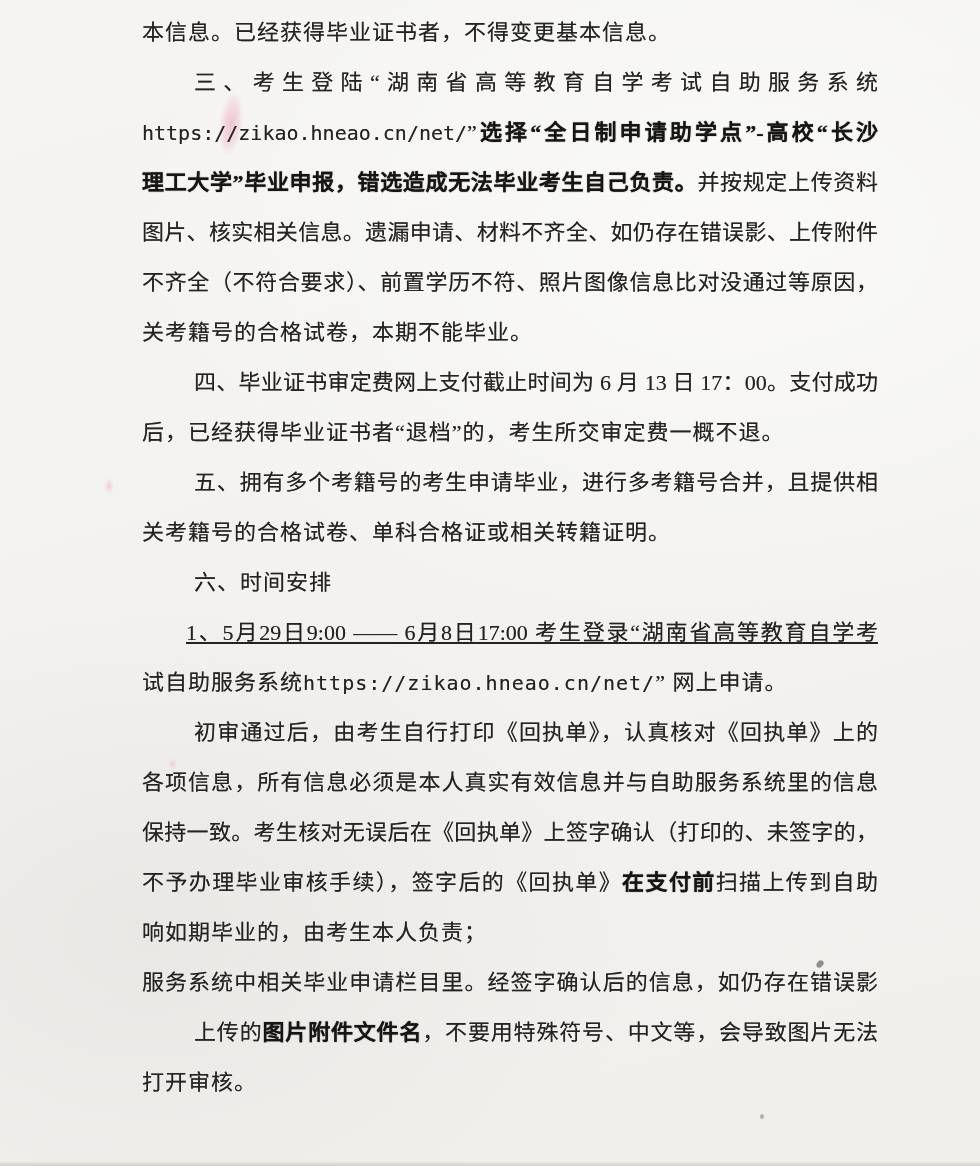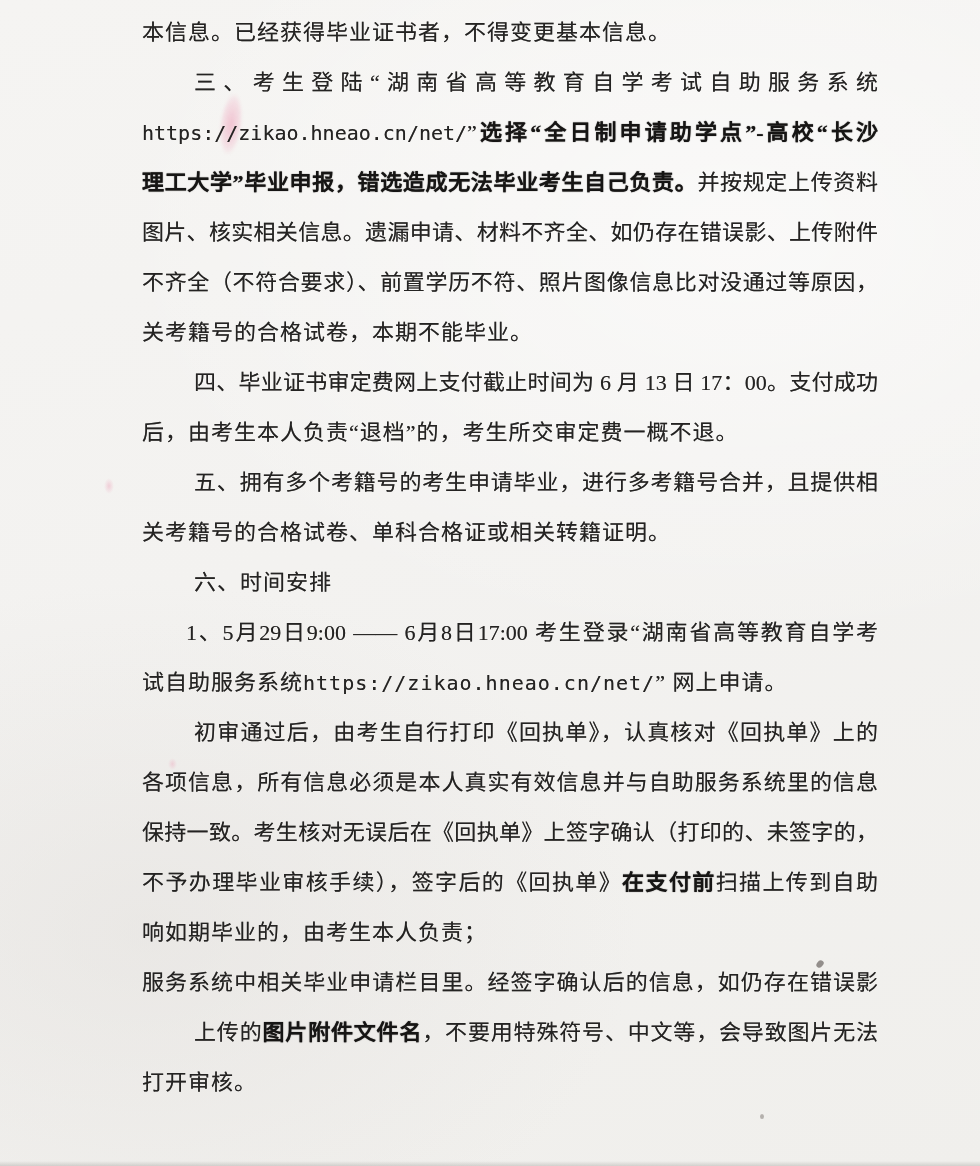--- a/index.html
+++ b/index.html
@@ -39,21 +39,21 @@
     text-shadow: 0 0 0.6px rgba(40,38,36,0.55);
   }
   .line.justify {
     letter-spacing: 0;
     white-space: normal;
     text-align: justify;
     text-align-last: justify;
     overflow: hidden;
   }
   .line.ind-lg { padding-left: 52px; }
-  .line.ind-sm { padding-left: 44px; }
+  .line.ind-sm { padding-left: 44px; text-decoration: underline; }
   .seg.bold { font-weight: 700; color: #161514; text-shadow: 0 0 1px rgba(20,18,16,0.8); }
   .seg.mono {
     font-family: "DejaVu Sans Mono", "Liberation Mono", monospace;
     font-size: 20px;
   }
   
   .smudge {
     position: absolute;
     pointer-events: none;
   }
@@ -94,21 +94,21 @@
   <div class="smudge speck-2"></div>
   <div class="text-block" id="doc-lines">
       <div class="line"><span class="seg regular">本信息。已经获得毕业证书者，不得变更基本信息。</span></div>
       <div class="line justify ind-lg"><span class="seg regular">三、考生登陆“湖南省高等教育自学考试自助服务系统</span></div>
       <div class="line justify"><span class="seg mono">https://zikao.hneao.cn/net/</span><span class="seg regular">”</span><span class="seg bold">选择“全日制申请助学点”-高校“长沙</span></div>
       <div class="line justify"><span class="seg bold">理工大学”毕业申报，错选造成无法毕业考生自己负责。</span><span class="seg regular">并按规定上传资料</span></div>
       <div class="line justify"><span class="seg regular">图片、核实相关信息。遗漏申请、材料不齐全、如仍存在错误影、上传附件</span></div>
       <div class="line justify"><span class="seg regular">不齐全（不符合要求）、前置学历不符、照片图像信息比对没通过等原因，</span></div>
       <div class="line"><span class="seg regular">关考籍号的合格试卷，本期不能毕业。</span></div>
       <div class="line justify ind-lg"><span class="seg regular">四、毕业证书审定费网上支付截止时间为 6 月 13 日 17：00。支付成功</span></div>
-      <div class="line"><span class="seg regular">后，由考生本人负责“退档”的，考生所交审定费一概不退。</span></div>
+      <div class="line"><span class="seg regular">后，已经获得毕业证书者“退档”的，考生所交审定费一概不退。</span></div>
       <div class="line justify ind-lg"><span class="seg regular">五、拥有多个考籍号的考生申请毕业，进行多考籍号合并，且提供相</span></div>
       <div class="line"><span class="seg regular">关考籍号的合格试卷、单科合格证或相关转籍证明。</span></div>
       <div class="line ind-lg"><span class="seg regular">六、时间安排</span></div>
       <div class="line justify ind-sm"><span class="seg regular">1、5月29日9:00 —— 6月8日17:00 考生登录“湖南省高等教育自学考</span></div>
       <div class="line"><span class="seg regular">试自助服务系统</span><span class="seg mono">https://zikao.hneao.cn/net/</span><span class="seg regular">” 网上申请。</span></div>
       <div class="line justify ind-lg"><span class="seg regular">初审通过后，由考生自行打印《回执单》，认真核对《回执单》上的</span></div>
       <div class="line justify"><span class="seg regular">各项信息，所有信息必须是本人真实有效信息并与自助服务系统里的信息</span></div>
       <div class="line justify"><span class="seg regular">保持一致。考生核对无误后在《回执单》上签字确认（打印的、未签字的，</span></div>
       <div class="line justify"><span class="seg regular">不予办理毕业审核手续），签字后的《回执单》</span><span class="seg bold">在支付前</span><span class="seg regular">扫描上传到自助</span></div>
       <div class="line"><span class="seg regular">响如期毕业的，由考生本人负责；</span></div>

